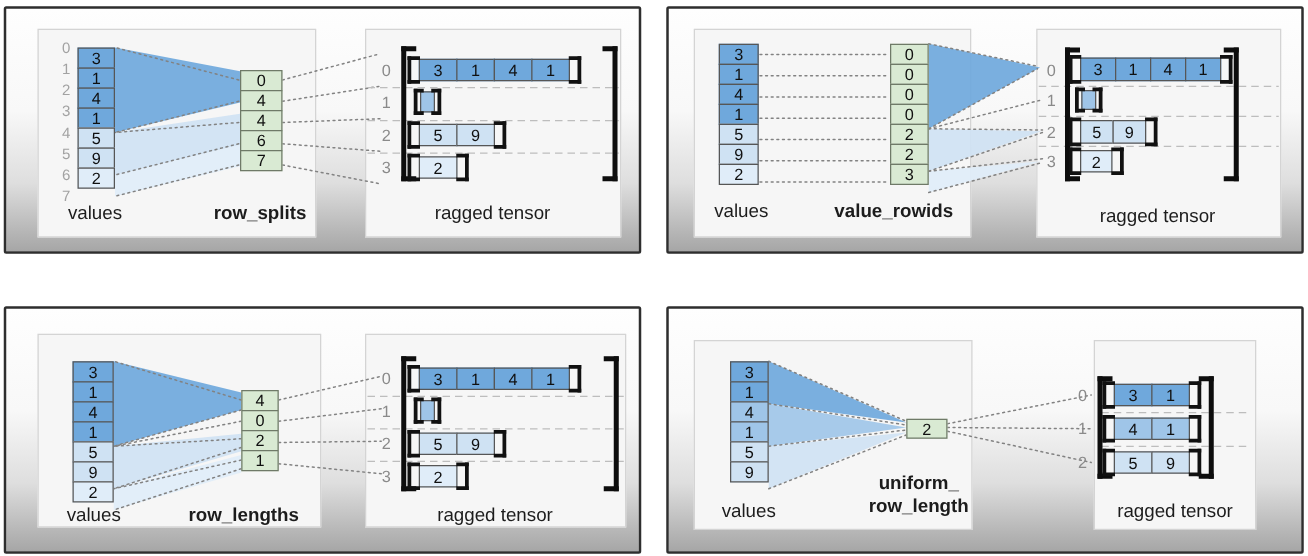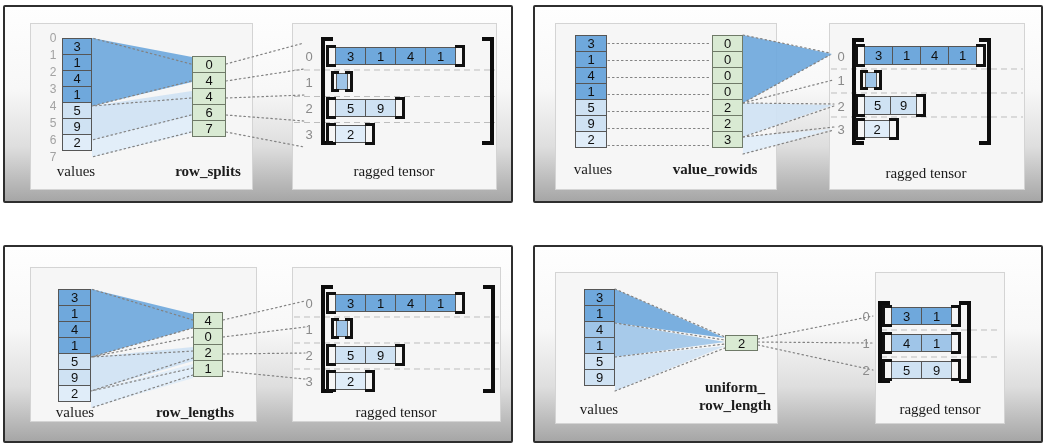--- a/index.html
+++ b/index.html
@@ -5,21 +5,21 @@
   html,body{margin:0;padding:0;background:#ffffff;}
   .page{position:relative;width:1046px;height:445px;background:#ffffff;overflow:hidden;
         font-family:"Liberation Sans",sans-serif;}
   .panel{position:absolute;box-sizing:border-box;border:2px solid #2e2e2e;border-radius:2px;
          background:linear-gradient(180deg,#fefefe 0%,#f8f8f8 42%,#dedede 72%,#a6a6a6 100%);}
   .ibox{position:absolute;background:#f6f6f6;border:1px solid #d4d4d4;box-sizing:border-box;}
   .ovl{position:absolute;left:0;top:0;pointer-events:none;}
   .cell{position:absolute;display:flex;align-items:center;justify-content:center;
         font-size:13px;color:#101010;border:1px solid #565656;box-sizing:border-box;margin:0;}
   .gcell{border:1px solid #6f7a68;}
-  .glabel{position:absolute;transform:translate(-50%,-50%);font-size:15px;color:#1c1c1c;white-space:nowrap;font-family:Liberation Serif, serif;}
+  .glabel{position:absolute;transform:translate(-50%,-50%);font-size:15px;color:#1c1c1c;white-space:nowrap;}
   .bold{font-weight:bold;}
   .idx{position:absolute;transform:translate(-50%,-50%);font-size:12px;color:#a2a2a2;}
   .ridx{position:absolute;transform:translate(-50%,-50%);font-size:13px;color:#8a8a8a;}
   .bk{position:absolute;box-sizing:border-box;}
   .bkl{border:3px solid #111;border-right:none;}
   .bkr{border:3px solid #111;border-left:none;}
   .obkl{border:4px solid #0d0d0d;border-right:none;}
   .obkr{border:4px solid #0d0d0d;border-left:none;}
 </style>
 </head>

